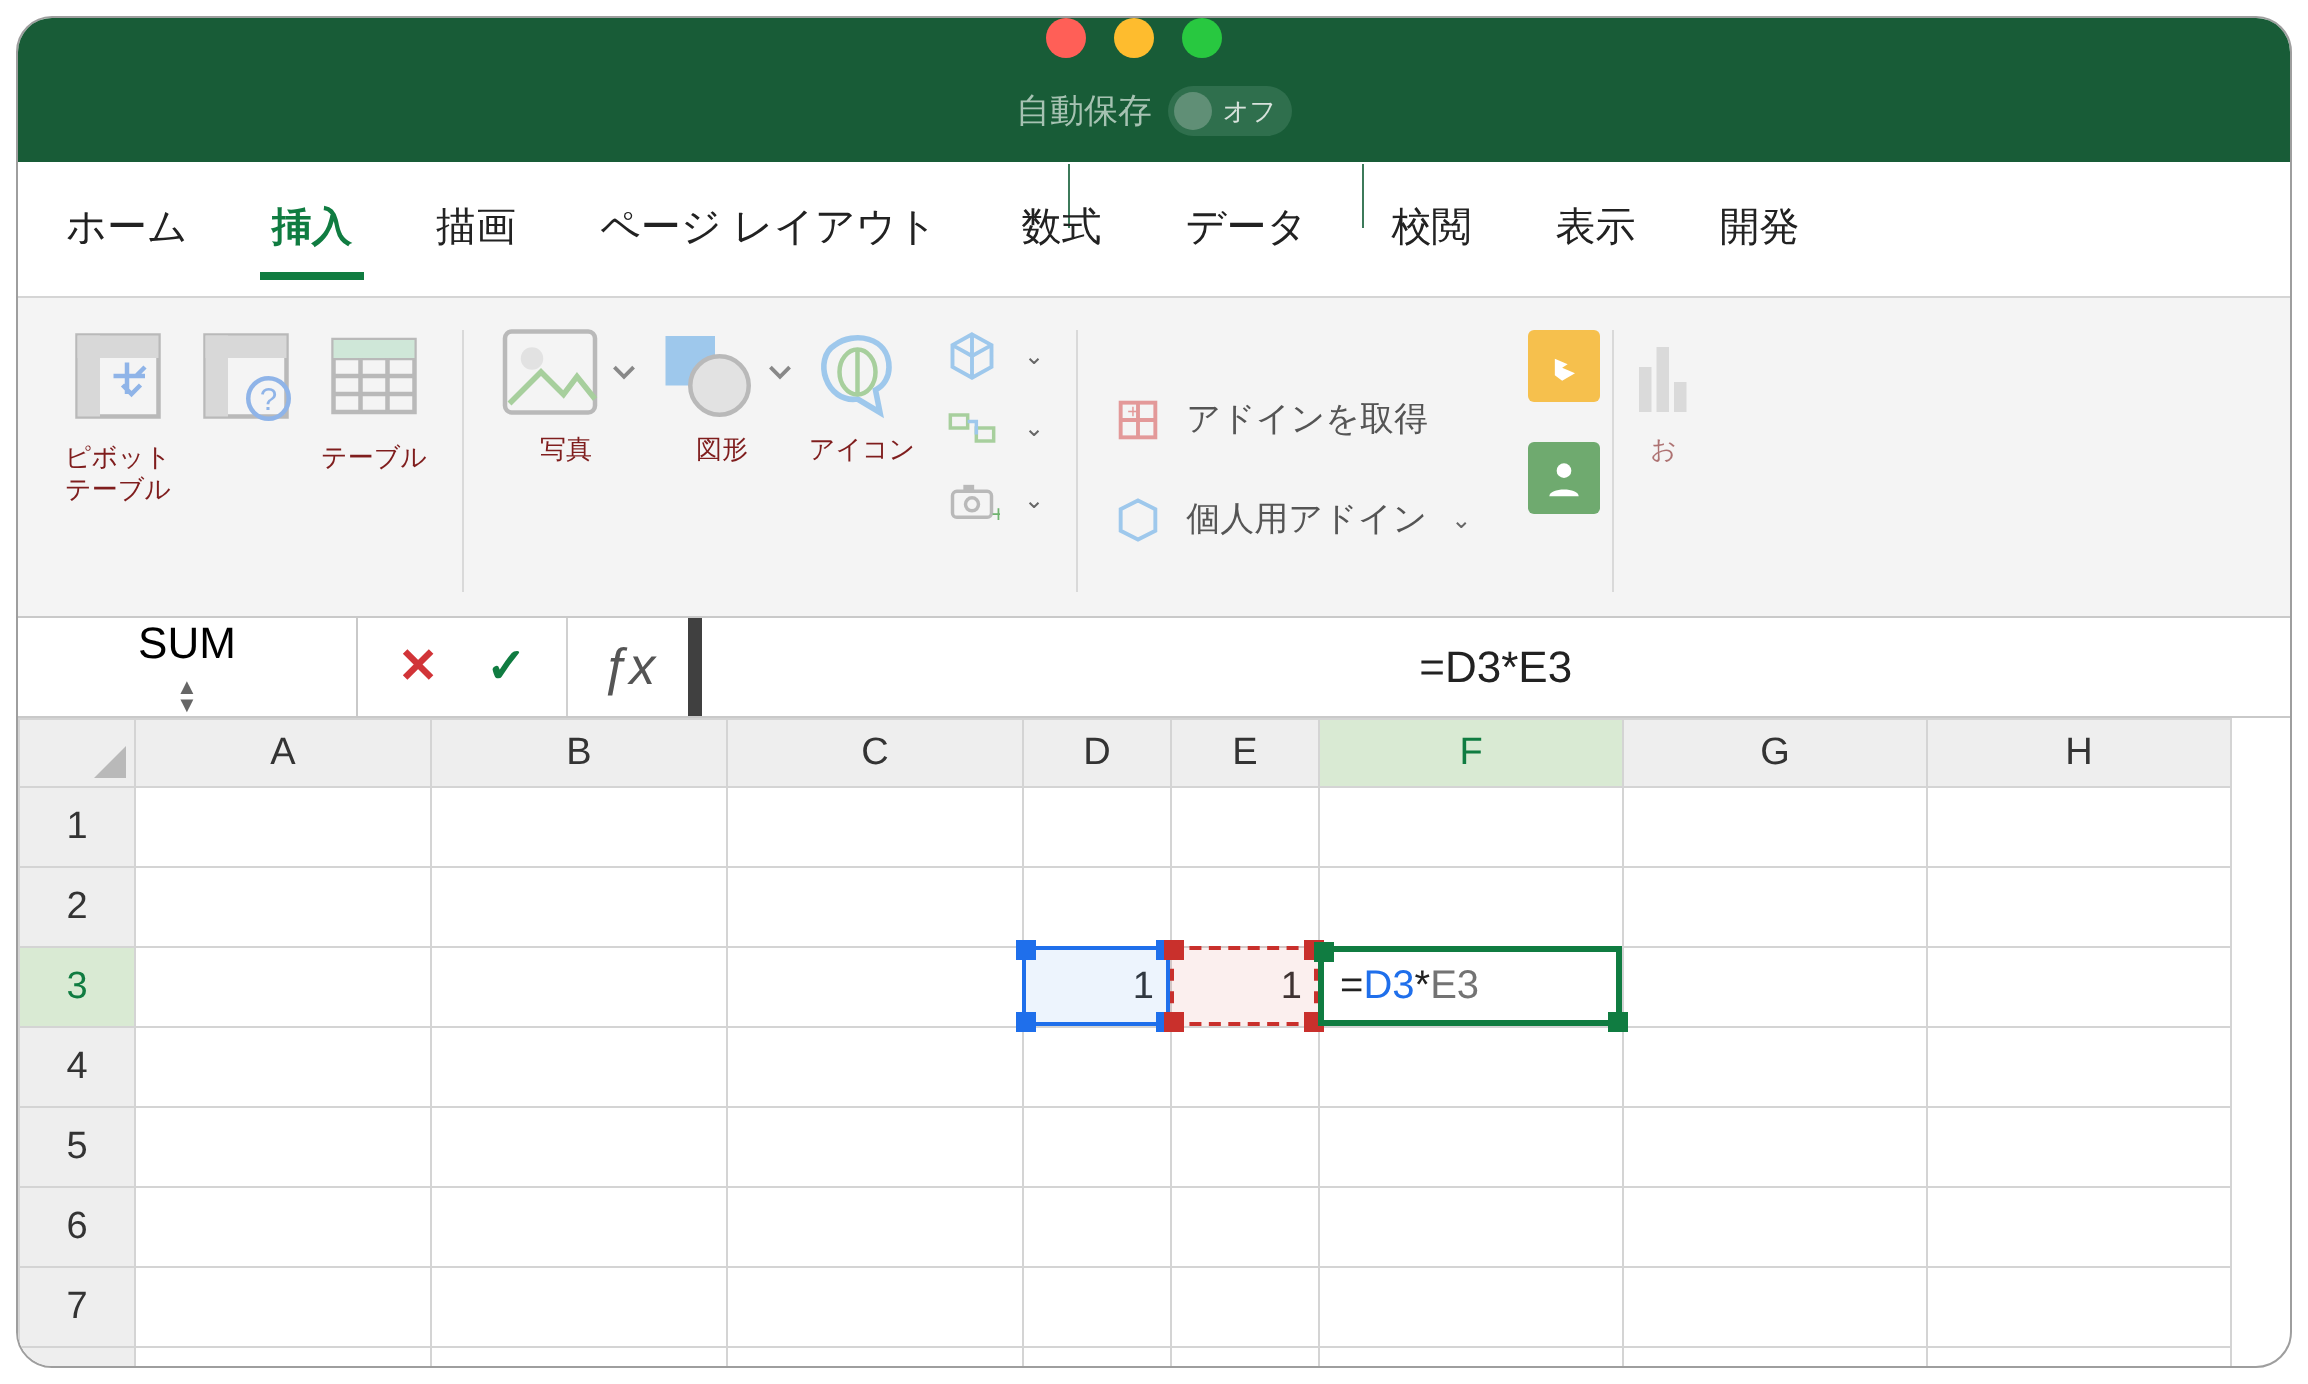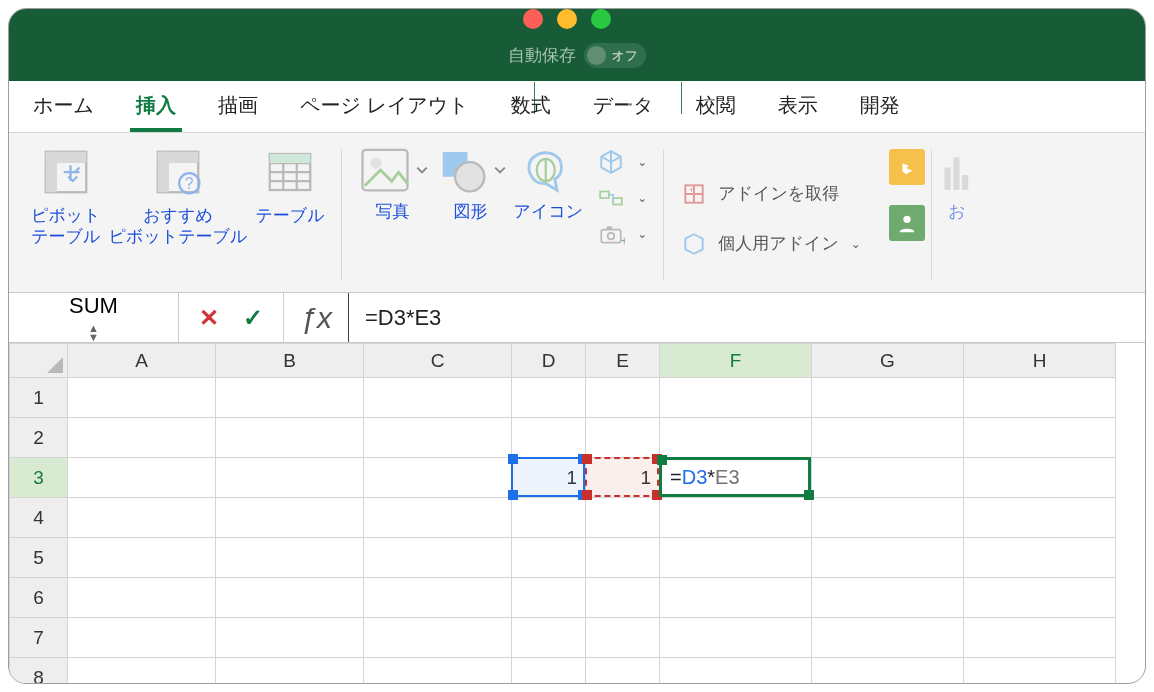--- a/index.html
+++ b/index.html
@@ -13,45 +13,45 @@
   .tl.yellow { background: #febc2e; }
   .tl.green { background: #28c840; }
   .autosave-wrap { display: flex; align-items: center; gap: 8px; color: #a6c2b2; font-size: 17px; }
   .autosave-toggle { width: 62px; height: 25px; background: #2f6f4d; border-radius: 14px; position: relative; display:flex; align-items:center; justify-content:flex-end; padding-right:8px; color:#d8e2dc; font-size:13px; }
   .autosave-toggle::before { content:""; position:absolute; left:3px; top:3px; width:19px; height:19px; border-radius:50%; background:#608f76; }
   .qat { display: flex; align-items: center; gap: 18px; margin-left: 10px; }
   .qat-icon { color: #fff; display:flex; align-items:center; }
   .qat-sep { width:1px; height:32px; background:#3c7a5a; margin:0 6px; }
 
   
-  .tabs { height: 52px; background: #fff; border-bottom: 1px solid #d5d5d5; display: flex; align-items: center; padding: 0 18px; gap: 30px; }
+  .tabs { height: 68px; background: #fff; border-bottom: 1px solid #d5d5d5; display: flex; align-items: center; padding: 0 18px; gap: 30px; }
   .tab { font-size: 20px; color: #222; padding: 10px 6px 12px; cursor: pointer; }
   .tab.active { color: #107c41; font-weight: 700; position: relative; }
   .tab.active::after { content:""; position:absolute; left:0; right:0; bottom:-1px; height:4px; background:#107c41; }
 
   
   .ribbon { height: 160px; background: #f4f4f4; border-bottom: 1px solid #c9c9c9; display: flex; align-items: stretch; padding: 8px 12px 4px; }
   .group { display:flex; flex-direction:column; align-items:center; justify-content:flex-start; padding:4px 10px 0; }
   .group-icons-row { display:flex; gap:8px; align-items:flex-start; }
   .big-btn { display:flex; flex-direction:column; align-items:center; gap:6px; width:auto; color:#8a8a8a; }
-  .big-btn .lbl { font-size:17px; text-align:center; line-height:1.25; color:#1d4ed8; }
+  .big-btn .lbl { font-size:13px; text-align:center; line-height:1.25; color:#7f1d1d; }
   .vsep { width:1px; background:#d9d9d9; margin:8px 6px; }
   .mini-col { display:flex; flex-direction:column; gap:10px; padding-top:4px; }
   .mini { display:flex; align-items:center; gap:10px; color:#555; font-size:17px; }
   .mini .chev { color:#666; font-size:12px; margin-left:2px; }
 
   
   .formula-bar { height:50px; display:flex; align-items:center; border-bottom:1px solid #c9c9c9; background:#fff; }
   .namebox { width:170px; height:100%; border-right:1px solid #c9c9c9; display:flex; align-items:center; padding:0 14px; font-size:22px; justify-content:space-between;flex-direction:column; }
   .namebox .spin { display:flex; flex-direction:column; font-size:11px; color:#666; line-height:0.8; }
   .fb-btns { display:flex; align-items:center; gap:24px; padding:0 20px; border-right:1px solid #d0d0d0; height:100%; }
   .fb-cancel { color:#d13438; font-size:24px; font-weight:bold; }
   .fb-accept { color:#107c41; font-size:24px; font-weight:bold; }
-  .fx { font-style:italic; font-size:30px; color:#555; padding:0 16px; border-right:1px solid #404040; height:100%; display:flex; align-items:center; }
-  .formula-input { flex:1; padding:0 16px; font-size:22px; color:#222; height:100%; display:flex; align-items:center; }
+  .fx { font-style:italic; font-size:26px; color:#555; padding:0 16px; border-right:7px solid #404040; height:100%; display:flex; align-items:center; }
+  .formula-input { flex:1; padding:0 16px; font-size:22px; color:#222; height:100%; display:flex; align-items:center;justify-content:center; }
 
   
   .grid-wrap { position:relative; }
   table.grid { border-collapse:collapse; table-layout:fixed; }
   .grid th, .grid td { border:1px solid #d4d4d4; font-size:19px; color:#333; font-weight:400; }
   .grid thead th { background:#eee; height:34px; text-align:center; }
   .grid tbody th { background:#eee; width:58px; text-align:center; font-weight:400; height:40px; }
   .corner { background:#eee; width:58px; height:34px; position:relative; }
   .corner::after { content:""; position:absolute; right:4px; bottom:4px; width:0; height:0; border-left:16px solid transparent; border-bottom:16px solid #b9b9b9; }
   .grid td { padding:0 8px; text-align:right; background:#fff; }
@@ -156,22 +156,20 @@
 テーブル</div>
         </div>
         <div class="big-btn">
           <svg width="56" height="54" viewBox="0 0 48 48">
               <rect x="6" y="6" width="36" height="36" fill="none" stroke="#b9b9b9" stroke-width="2"></rect>
               <rect x="6" y="6" width="36" height="10" fill="#d8d8d8"></rect>
               <rect x="6" y="6" width="10" height="36" fill="#d8d8d8"></rect>
               <circle cx="34" cy="34" r="9" fill="none" stroke="#8fb4e8" stroke-width="2"></circle>
               <text x="34" y="39" font-size="14" text-anchor="middle" fill="#8fb4e8">?</text>
             </svg>
-          <div class="lbl" style="white-space:pre-line;">おすすめ
-ピボットテーブル</div>
         </div>
         <div class="big-btn">
           <svg width="56" height="54" viewBox="0 0 48 48">
               <rect x="6" y="8" width="36" height="32" fill="none" stroke="#b9b9b9" stroke-width="2"></rect>
               <line x1="6" y1="16" x2="42" y2="16" stroke="#b9b9b9" stroke-width="2"></line>
               <line x1="6" y1="24" x2="42" y2="24" stroke="#b9b9b9" stroke-width="2"></line>
               <line x1="6" y1="32" x2="42" y2="32" stroke="#b9b9b9" stroke-width="2"></line>
               <line x1="18" y1="8" x2="18" y2="40" stroke="#b9b9b9" stroke-width="2"></line>
               <line x1="30" y1="8" x2="30" y2="40" stroke="#b9b9b9" stroke-width="2"></line>
               <rect x="6" y="8" width="36" height="8" fill="#cfe7d8"></rect>

